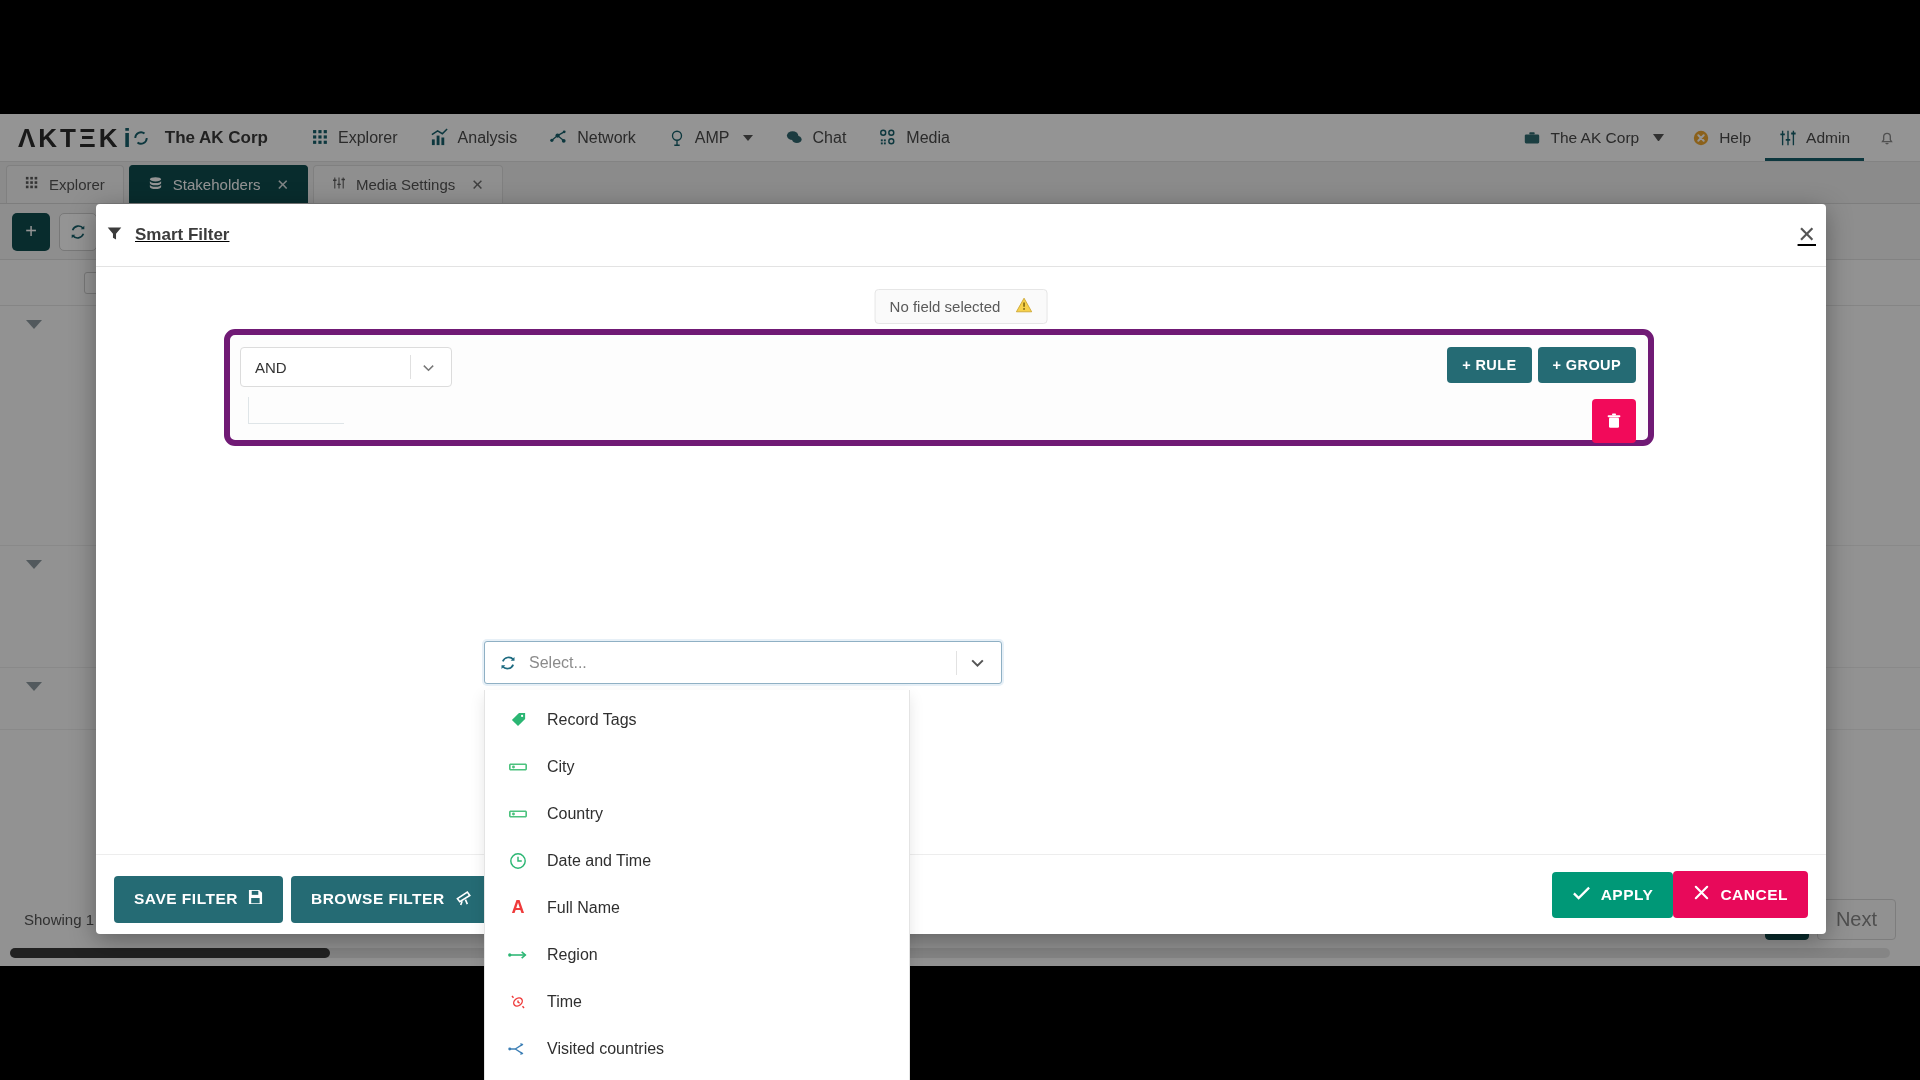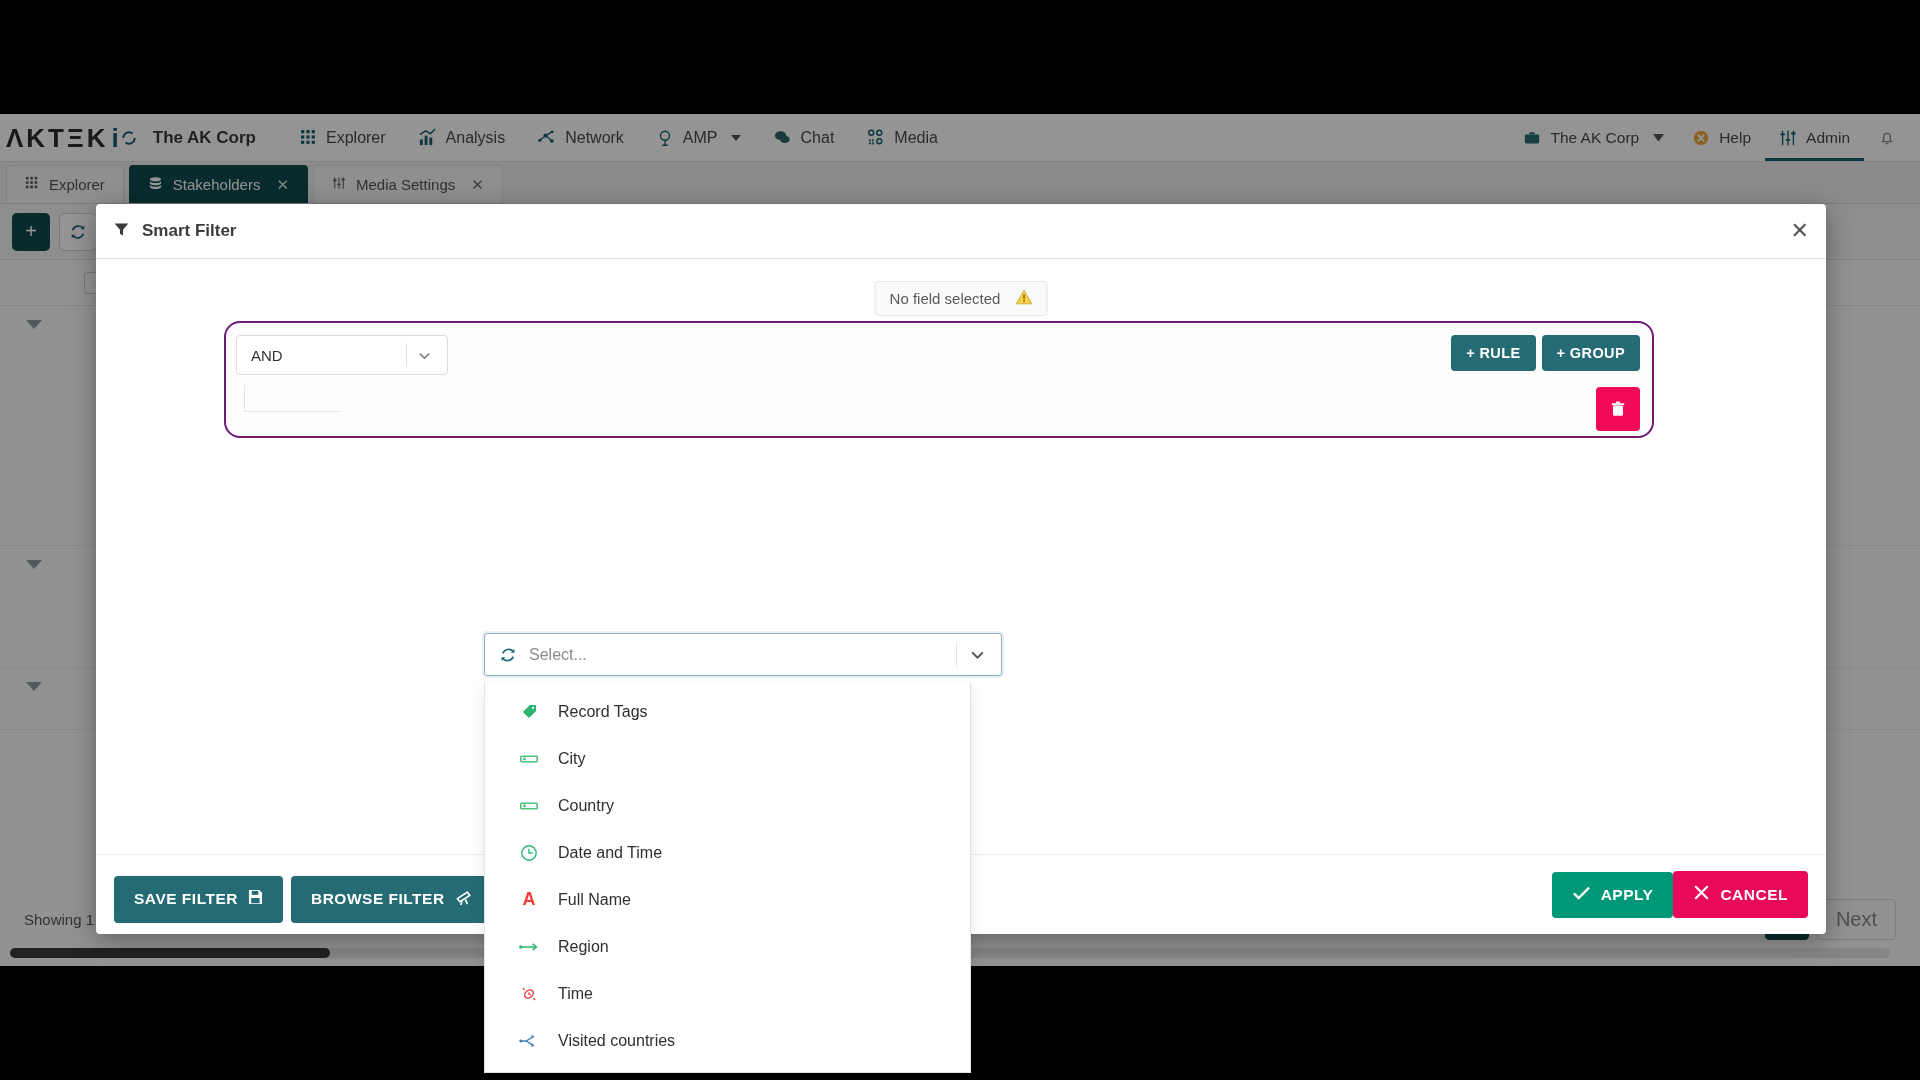--- a/index.html
+++ b/index.html
@@ -27,21 +27,21 @@
   
   .topnav {
     position: absolute; left: 0; top: 0;
     width: 1920px; height: 48px;
     background: #ffffff;
     border-bottom: 1px solid #e2e2e2;
     display: flex; align-items: center;
   }
   .brand {
     display: flex; align-items: center;
-    padding-left: 6px; gap: 2px;
+    padding-left: 18px; gap: 2px;
   }
   .brand-word {
     font-size: 26px; font-weight: 700; letter-spacing: 3px;
     color: #2b2b2b; line-height: 1;
   }
   .brand-io {
     font-size: 26px; font-weight: 700; color: #17606b; line-height: 1;
     display: flex; align-items: center; margin-left: 1px;
   }
   .brand-org {
@@ -125,22 +125,22 @@
     position: absolute;
     left: 96px; top: 204px;
     width: 1730px; height: 730px;
     background: #ffffff;
     border-radius: 4px;
     box-shadow: 0 6px 26px rgba(0,0,0,.34);
     z-index: 60;
     display: flex; flex-direction: column;
   }
   .modal-head {
-    height: 55px; border-bottom: 1px solid #e3e3e3;
-    display: flex; align-items: center; padding: 0 17px;
+    height: 63px; border-bottom: 1px solid #e3e3e3;
+    display: flex; align-items: center; padding: 0 10px; text-decoration: underline;
   }
   .modal-title {
     font-size: 17px; font-weight: 700; color: #3c3c3c; margin-left: 12px;
   }
   .modal-close {
     margin-left: auto; font-size: 22px; color: #555; cursor: pointer; line-height: 1;
   }
   .modal-body { flex: 1; position: relative; background: #ffffff; }
 
   .nofield {
@@ -148,21 +148,21 @@
     top: 22px;
     background: #fafafa; border: 1px solid #e6e6e6; border-radius: 4px;
     padding: 7px 14px; font-size: 15px; color: #5a5a5a;
     display: flex; align-items: center; gap: 15px;
   }
 
   
   .groupbox {
     position: absolute; left: 128px; top: 62px;
     width: 1430px; height: 117px;
-    border: 2px solid #701a75; border-radius: 16px;
+    border: 6px solid #701a75; border-radius: 11px;
     background: #fdfdfd;
   }
   .and-select {
     position: absolute; left: 10px; top: 12px;
     width: 212px; height: 40px;
     background: #fff; border: 1px solid #dcdcdc; border-radius: 4px;
     display: flex; align-items: center; padding: 0 6px 0 14px;
     font-size: 15px; color: #333; cursor: pointer;
   }
   .and-select .sep { margin-left: auto; width: 1px; height: 24px; background: #e0e0e0; }
@@ -200,27 +200,27 @@
   .field-select .chev { width: 40px; display: flex; align-items: center; justify-content: center; color:#555;}
   .fs-input {
     margin-left: 12px; border: none; outline: none; font-size: 16px;
     color: #333; background: transparent; width: 380px;
     font-family: "Liberation Sans", sans-serif;
   }
   .fs-input::placeholder { color: #8b8b8b; }
 
   .dropdown {
     position: absolute; left: 388px; top: 423px;
-    width: 487px;
+    width: 426px;
     background: #fff;
     border: 1px solid #e4e4e4;
     border-top: none;
     box-shadow: 0 6px 14px rgba(0,0,0,.10);
     z-index: 69;
-    padding: 6px 0 8px 11px;
+    padding: 6px 0 8px 0;
   }
   .dd-item {
     height: 47px; display: flex; align-items: center;
     padding-left: 22px; gap: 18px; font-size: 16px; color: #2f2f2f; cursor: pointer;
   }
   .dd-icon { width: 22px; display: flex; align-items: center; justify-content: center; }
 
   
   .modal-foot {
     height: 80px; border-top: 1px solid #ededed;

